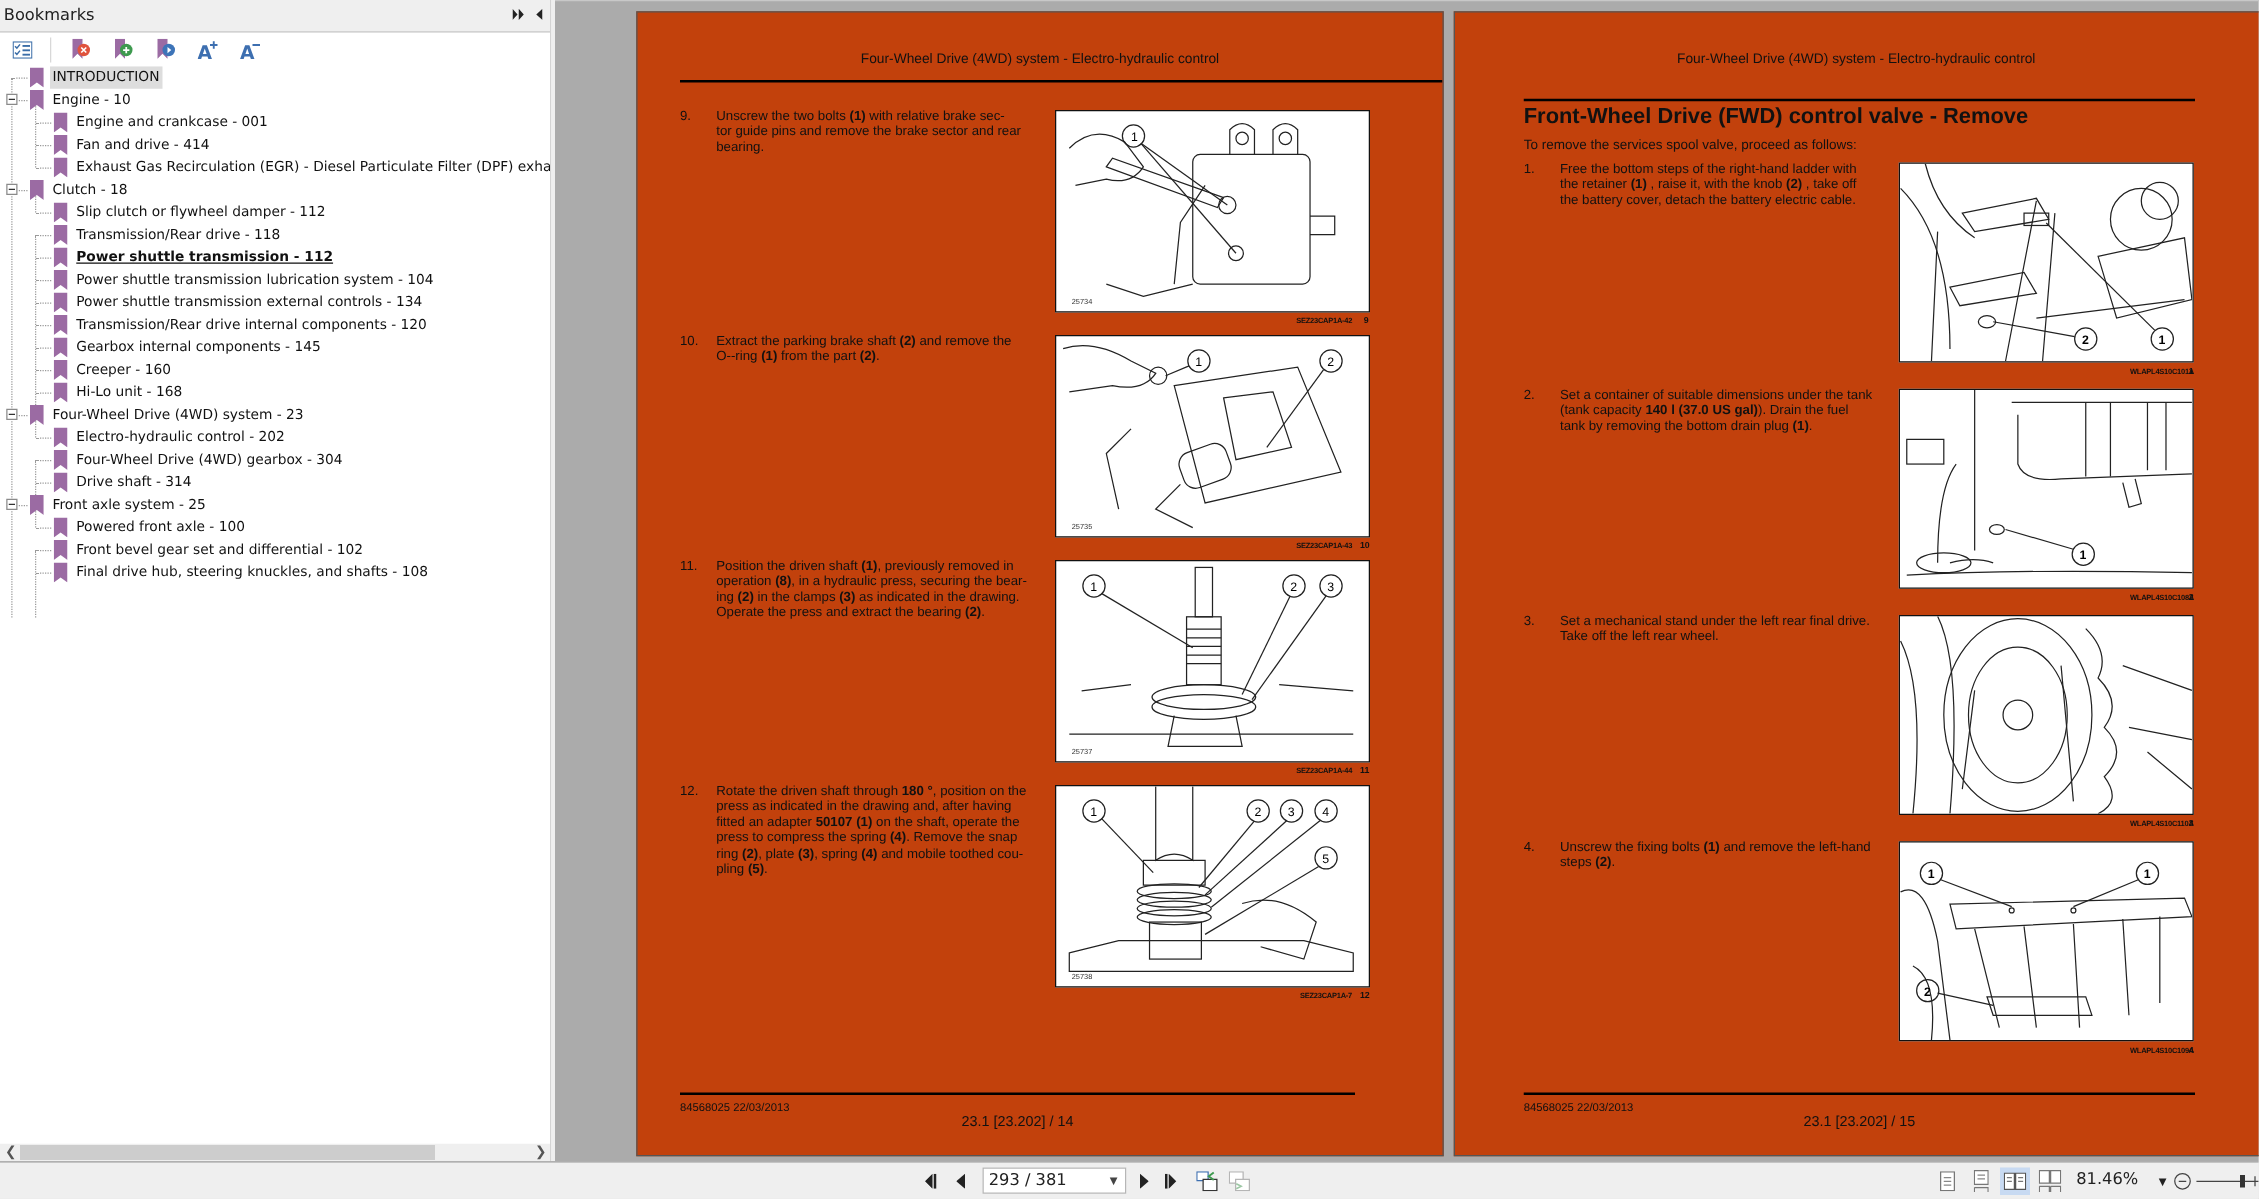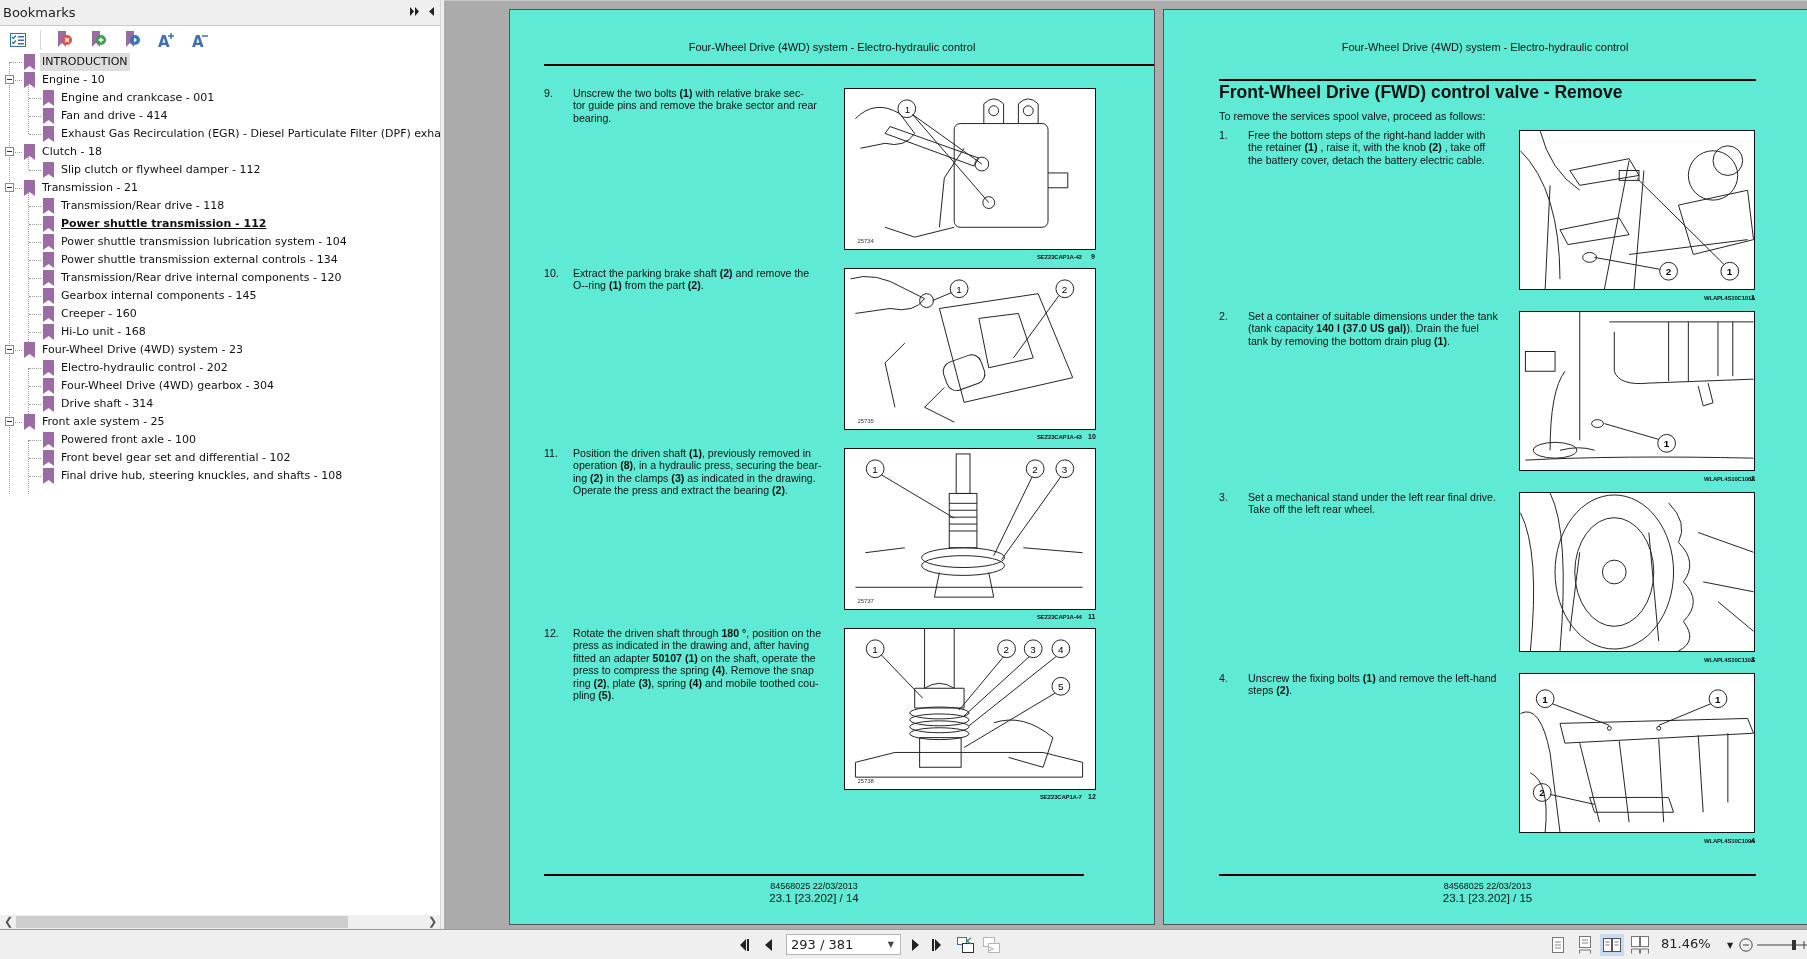--- a/index.html
+++ b/index.html
@@ -31,36 +31,36 @@
   #sb-hscroll { position: absolute; left: 0; bottom: 0; width: 440px; height: 14px; background: #efefef; }
   #sb-hscroll .thumb { position: absolute; left: 16px; top: 1px; width: 332px; height: 12px; background: #cdcdcd; }
   #sb-hscroll .arr { position: absolute; top: 0; font-size: 11px; color: #555; line-height: 14px; }
 
   
   #splitter { position: absolute; left: 441px; top: 0; width: 3px; height: 929px; background: #efefef; }
 
   
   #docarea { position: absolute; left: 444px; top: 0; width: 1363px; height: 929px; background: #ababab; overflow: hidden; }
   #docarea .topline { position: absolute; left: 0; right: 0; top: 0; height: 1px; background: #c8c8c8; }
-  .page { position: absolute; top: 9px; height: 916px; background: #5eead4; border: 1px solid #555; font-family: "Liberation Sans", sans-serif; color: #111; overflow: hidden; }
+  .page { position: absolute; top: 9px; height: 916px; background: #c2410c; border: 1px solid #555; font-family: "Liberation Sans", sans-serif; color: #111; overflow: hidden; }
   #page1 { left: 65px; width: 646px; }
   #page2 { left: 719px; width: 646px; }
   .pg-header { position: absolute; top: 31px; left: 0; right: 0; text-align: center; font-size: 11px; }
   .pg-rule { position: absolute; height: 2px; background: #000; }
   .pg-title { position: absolute; font-size: 17.5px; font-weight: bold; }
   .pg-intro { position: absolute; font-size: 10.8px; }
   .step { position: absolute; font-size: 10.6px; line-height: 12.4px; text-align: justify; }
   .step .num { position: absolute; left: 0; top: 0; }
   .step .txt { position: absolute; left: 29px; top: 0; }
   .step b { font-weight: bold; }
   .fig { position: absolute; border: 1.5px solid #111; background: #fff; overflow: hidden; }
   .fig svg { position: absolute; left: 0; top: 0; width: 100%; height: 100%; }
   .fig-id { position: absolute; font-size: 6px; font-weight: bold; letter-spacing: -0.2px; }
   .fig-num { position: absolute; font-size: 7px; font-weight: bold; }
-  .pg-foot1 { position: absolute; left: 0; right: 0; text-align: center; font-size: 9px; }
+  .pg-foot1 { position: absolute; left: 0; right: 0; font-size: 9px; }
   .pg-foot2 { position: absolute; left: 0; right: 0; text-align: center; font-size: 11.5px; }
 
   
   #statusbar { position: absolute; left: 0; top: 929px; width: 1807px; height: 30px; background: #efefef; border-top: 1px solid #9a9a9a; }
   .sbtn { position: absolute; top: 6px; height: 18px; display: flex; align-items: center; justify-content: center; color: #222; font-size: 13px; }
   #page-input { position: absolute; left: 786px; top: 4px; width: 115px; height: 21px; border: 1px solid #b6b6b6; background: #fff; font-size: 13px; font-family: "DejaVu Sans", sans-serif; padding-left: 4px; line-height: 19px; color: #222; }
   #page-input .dd { position: absolute; right: 6px; top: 0; font-size: 8px; color: #444; }
   #zoom-val { position: absolute; left: 1661px; top: 6px; font-size: 13px; color: #222; }
   .view-btn { position: absolute; top: 4px; width: 24px; height: 22px; display: flex; align-items: center; justify-content: center; }
   .view-btn.active { background: #c8daf2; }
@@ -184,28 +184,20 @@
             <path d="M0 0 H11 V16 L5.5 12 L0 16 Z" fill="#9b6ba3"></path>
           </svg>
         <span class="lbl">Clutch - 18</span>
       </div>
       <div class="row level1">
         <div class="hline" style="left:29px; top:9px; width:12px;"></div>
         <svg class="bm" viewBox="0 0 11 16">
             <path d="M0 0 H11 V16 L5.5 12 L0 16 Z" fill="#9b6ba3"></path>
           </svg>
         <span class="lbl">Slip clutch or flywheel damper - 112</span>
-      </div>
-      <div class="row level0">
-        <span class="expander"></span>
-        <div class="hline" style="left:15px; top:9px; width:7px;"></div>
-        <svg class="bm" viewBox="0 0 11 16">
-            <path d="M0 0 H11 V16 L5.5 12 L0 16 Z" fill="#9b6ba3"></path>
-          </svg>
-        <span class="lbl">Transmission - 21</span>
       </div>
       <div class="row level1">
         <div class="hline" style="left:29px; top:9px; width:12px;"></div>
         <svg class="bm" viewBox="0 0 11 16">
             <path d="M0 0 H11 V16 L5.5 12 L0 16 Z" fill="#9b6ba3"></path>
           </svg>
         <span class="lbl">Transmission/Rear drive - 118</span>
       </div>
       <div class="row level1 current">
         <div class="hline" style="left:29px; top:9px; width:12px;"></div>

